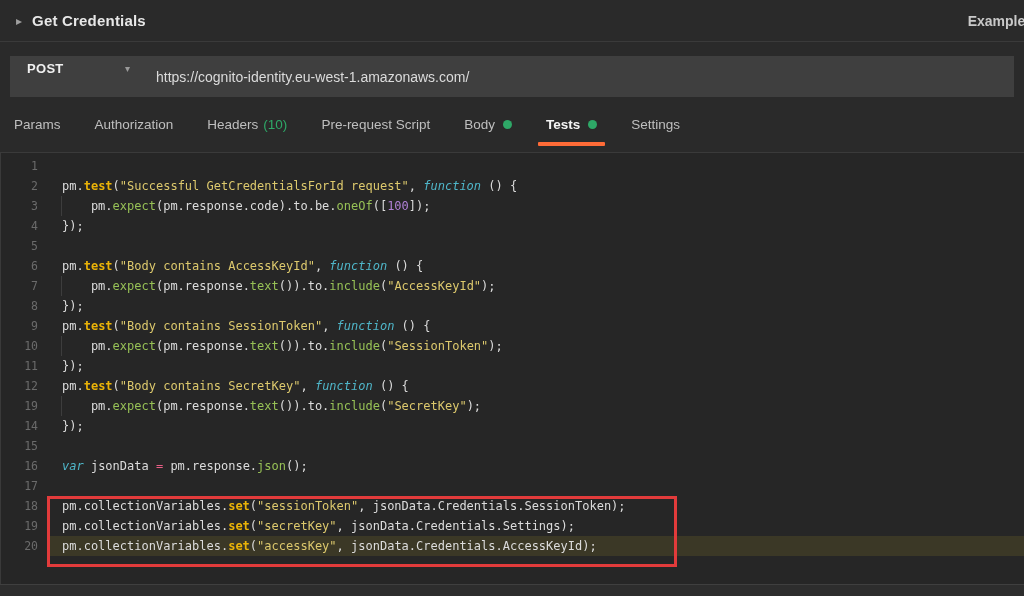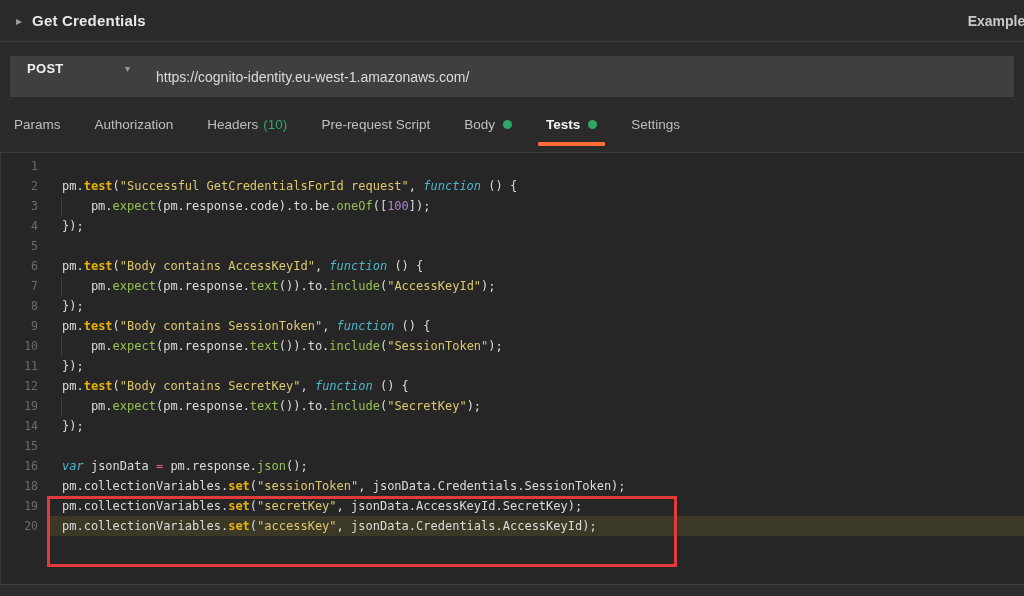--- a/index.html
+++ b/index.html
@@ -193,26 +193,30 @@
         </div>
         <div class="code-line">
           <span class="ln">15</span>
           <span class="content"></span>
         </div>
         <div class="code-line">
           <span class="ln">16</span>
           <span class="content"><span class="tok-k">var</span><span class="tok-d"> jsonData </span><span class="tok-o">=</span><span class="tok-d"> pm.response.</span><span class="tok-g">json</span><span class="tok-d">();</span></span>
         </div>
         <div class="code-line">
+          <span class="ln">17</span>
+          <span class="content"></span>
+        </div>
+        <div class="code-line">
           <span class="ln">18</span>
           <span class="content"><span class="tok-d">pm.collectionVariables.</span><span class="tok-cy">set</span><span class="tok-d">(</span><span class="tok-s">"sessionToken"</span><span class="tok-d">, jsonData.Credentials.SessionToken);</span></span>
         </div>
         <div class="code-line">
           <span class="ln">19</span>
-          <span class="content"><span class="tok-d">pm.collectionVariables.</span><span class="tok-cy">set</span><span class="tok-d">(</span><span class="tok-s">"secretKey"</span><span class="tok-d">, jsonData.AccessKeyId.SecretKey);</span></span>
+          <span class="content"><span class="tok-d">pm.collectionVariables.</span><span class="tok-cy">set</span><span class="tok-d">(</span><span class="tok-s">"secretKey"</span><span class="tok-d">, jsonData.Credentials.Settings);</span></span>
         </div>
         <div class="code-line hl">
           <span class="ln">20</span>
           <span class="content"><span class="tok-d">pm.collectionVariables.</span><span class="tok-cy">set</span><span class="tok-d">(</span><span class="tok-s">"accessKey"</span><span class="tok-d">, jsonData.Credentials.AccessKeyId);</span></span>
         </div>
       </div>
     <div class="annotation-box"></div>
   </div>
 
   <div class="pane-strip"></div>

